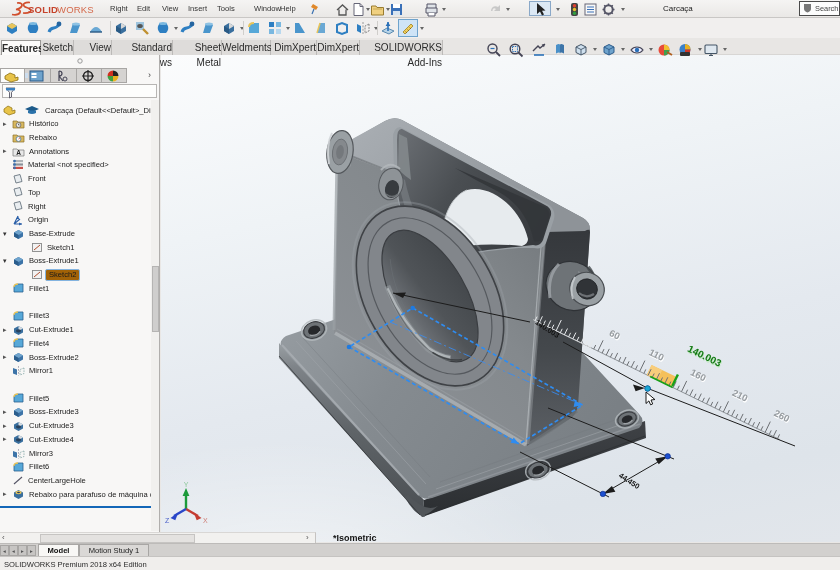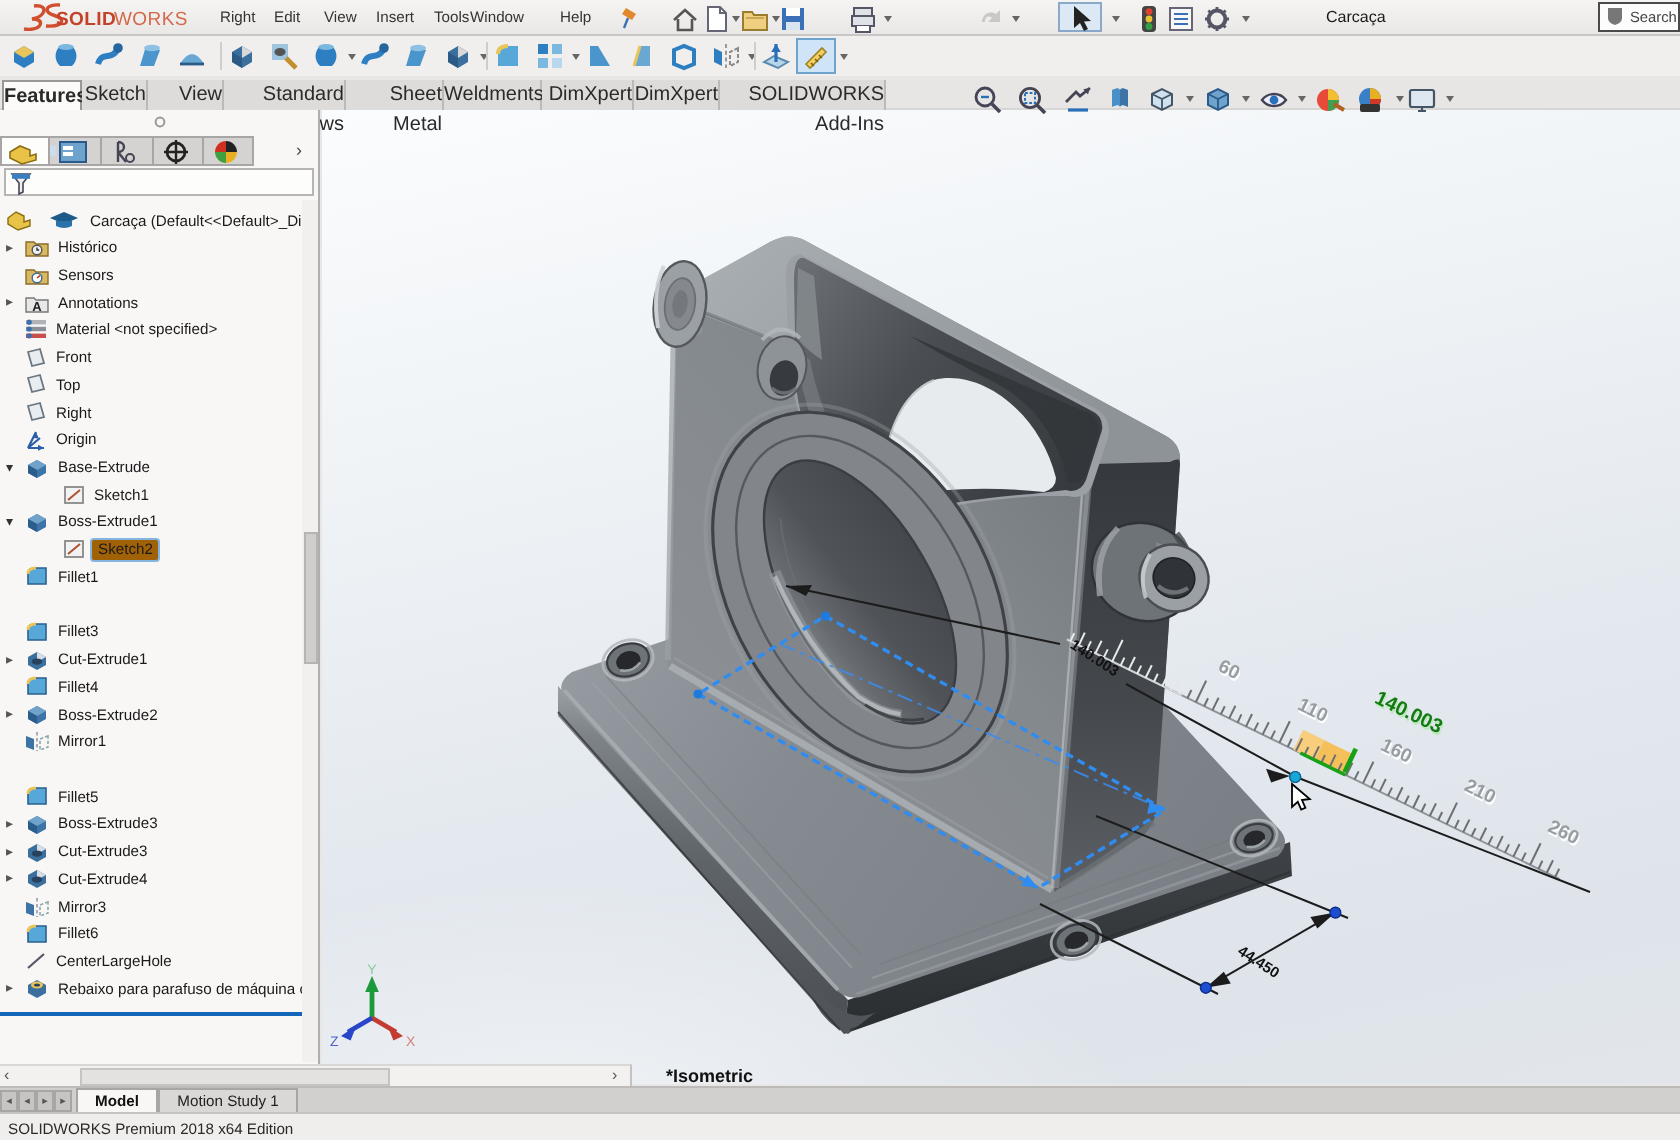--- a/index.html
+++ b/index.html
@@ -256,21 +256,21 @@
   <path d="M11,3 C15,2.5 17,4 15.5,6.5 C14.5,8.2 12.5,9 10,9.5 C13,9.5 15,10.5 14,12.5 C13,14.5 9,15 6,14.5" stroke="#d14f2e" stroke-width="1.7" fill="none"></path>
   <path d="M24,2.5 C19,2 16.5,4 18,6 C19.5,8 23,7.5 24.5,9.5 C26,11.5 23,13.5 17,13" stroke="#d14f2e" stroke-width="1.7" fill="none"></path>
   <text x="22" y="12.5" font-size="9.5" font-weight="bold" fill="#c5422a" letter-spacing="0.2">SOLID</text>
   <text x="51" y="12.5" font-size="9.5" fill="#d4694b" letter-spacing="0.2">WORKS</text>
  </svg>
  <span class="menu" style="left:110px">Right</span>
  <span class="menu" style="left:137px">Edit</span>
  <span class="menu" style="left:162px">View</span>
  <span class="menu" style="left:188px">Insert</span>
  <span class="menu" style="left:217px">Tools</span>
- <span class="menu" style="left:235px">Window</span>
+ <span class="menu" style="left:254px">Window</span>
  <span class="menu" style="left:280px">Help</span>
  <svg width="10" height="12" viewBox="0 0 10 12" style="position:absolute;left:310px;top:3px">
       <path d="M3,1 L8,4 L6,7 L1,4 Z" fill="#e0882a"></path>
       <path d="M4,6 L2,11" stroke="#3a70b0" stroke-width="1.2"></path>
     </svg>
 
  <div style="position:absolute;left:335px;top:2px;width:15px;height:15px"><svg width="15" height="15" viewBox="0 0 15 15">
         <path d="M2,8 L7.5,3 L13,8 M4,7.5 L4,13 L11,13 L11,7.5" stroke="#555" stroke-width="1.3" fill="none"></path>
       </svg></div>
  <div style="position:absolute;left:351px;top:2px;width:15px;height:15px"><svg width="15" height="15" viewBox="0 0 15 15">
@@ -550,21 +550,21 @@
         <span class="ttx">Histórico</span>
       </div>
       <div class="trow" style="top:75.6px">
         <span class="tic" style="margin-left:12px">
           <svg width="13" height="11" viewBox="0 0 13 11">
             <path d="M1,3 L5,3 L6,4 L12,4 L12,10 L1,10 Z" fill="#d8b860" stroke="#8a6d2a" stroke-width="0.7"></path>
             <circle cx="6.5" cy="7" r="2.4" fill="#fff" stroke="#3a6a9a" stroke-width="0.7"></circle>
             <path d="M6.5,7 L8,5.8" stroke="#c03020" stroke-width="0.8"></path>
           </svg>
         </span>
-        <span class="ttx">Sensors</span>
+        <span class="ttx">Rebaixo</span>
       </div>
       <div class="trow" style="top:89.4px">
         <span class="tar">▸</span>
         <span class="tic" style="margin-left:12px">
           <svg width="13" height="11" viewBox="0 0 13 11">
             <path d="M1,3 L5,3 L6,4 L12,4 L12,10 L1,10 Z" fill="#e8e8e8" stroke="#777" stroke-width="0.7"></path>
             <text x="6.5" y="9.4" text-anchor="middle" font-size="6.5" font-weight="bold" fill="#222" font-family="Liberation Sans">A</text>
           </svg>
         </span>
         <span class="ttx">Annotations</span>

